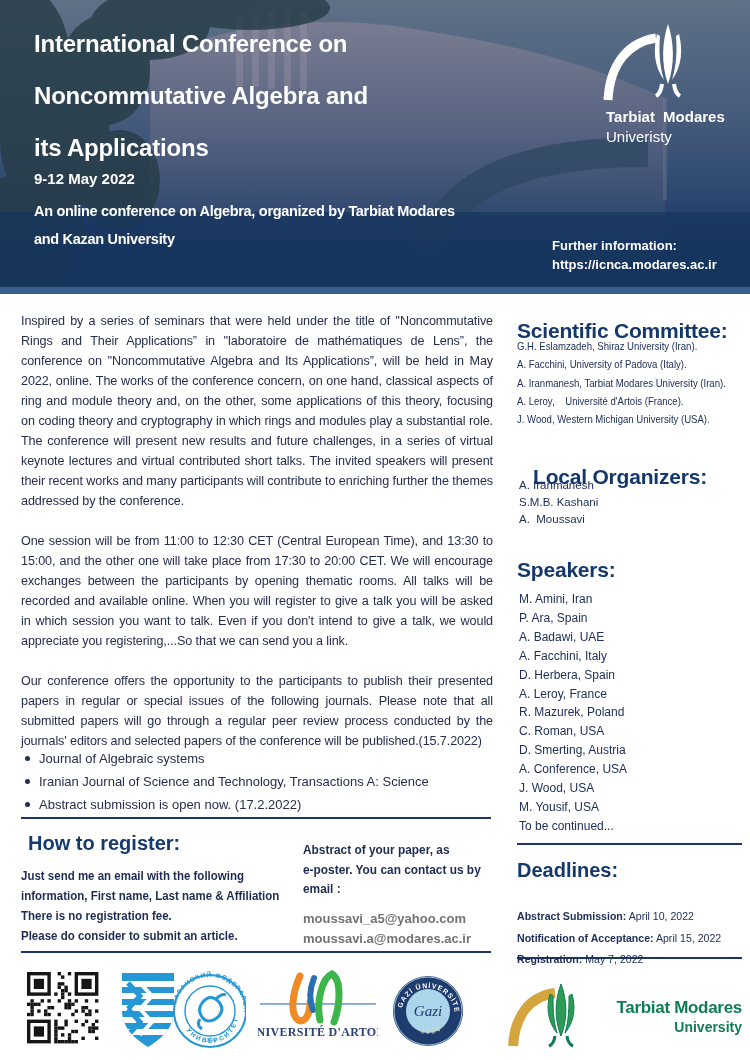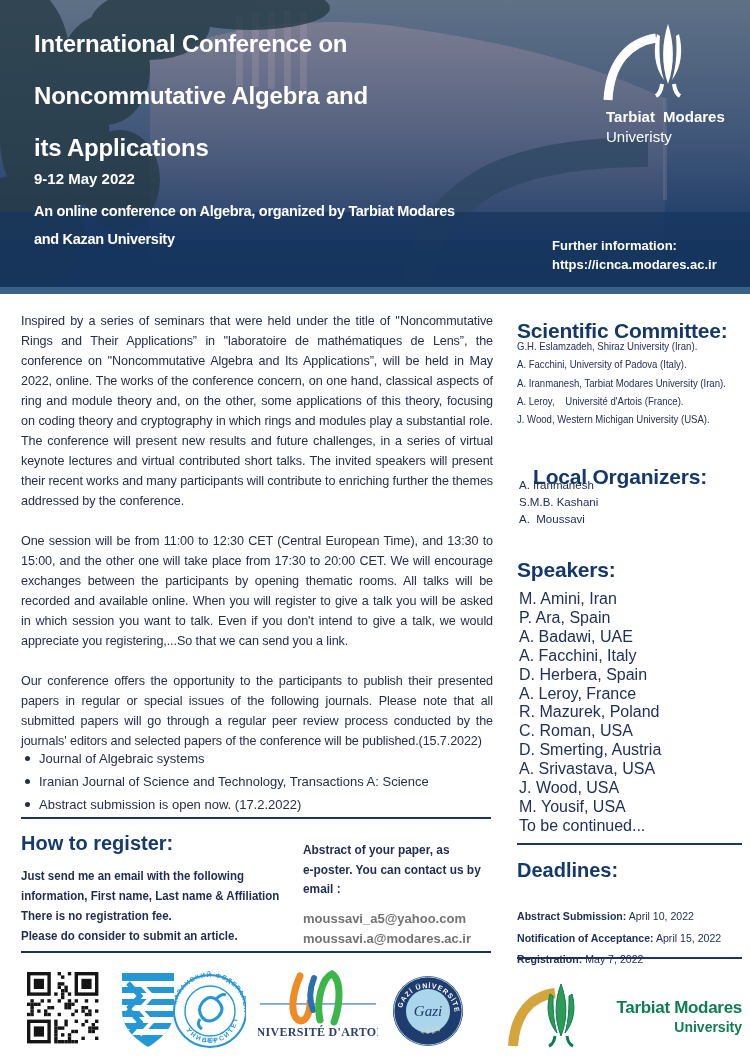--- a/index.html
+++ b/index.html
@@ -22,40 +22,40 @@
   
   .left-col{position:absolute;left:21px;top:311px;width:472px;}
   .para{font-size:12.6px;line-height:20px;text-align:justify;margin:0 0 20px 0;letter-spacing:-0.1px;color:#252e4e;}
   .bullets{margin-top:2px;}
   .bullet{display:flex;font-size:13px;line-height:23px;color:#252e4e;}
   .bullet .dot{flex:0 0 auto;width:5px;height:5px;border-radius:50%;background:#252e4e;margin:9px 9px 0 4px;}
 
   
   .register{position:absolute;left:21px;top:817px;width:470px;height:132px;
             border-top:2px solid #1c3564;border-bottom:2px solid #1c3564;}
-  .reg-h{position:absolute;left:0;top:13px;font-size:20px;font-weight:bold;color:#143a6e;}
+  .reg-h{position:absolute;left:7px;top:13px;font-size:20px;font-weight:bold;color:#143a6e;}
   .reg-lines{position:absolute;left:0;top:47px;}
   .reg-line{font-size:12.5px;font-weight:bold;line-height:20px;color:#1f2c52;
             transform:scaleX(0.92);transform-origin:0 50%;white-space:nowrap;}
   .reg-right{position:absolute;left:282px;top:22px;}
   .abs-line{font-size:12.5px;font-weight:bold;line-height:19.5px;color:#1f2c52;
             transform:scaleX(0.95);transform-origin:0 50%;white-space:nowrap;}
   .emails{margin-top:9px;}
   .email{font-size:13px;font-weight:bold;line-height:20px;color:#737373;white-space:nowrap;}
 
   
   .rc-h{position:absolute;left:517px;font-size:21px;font-weight:bold;color:#14386b;letter-spacing:-0.2px;}
   .sci-h{top:319px;} .org-h{top:449px;} .spk-h{top:558px;}
   .sci-list{position:absolute;left:517px;top:337px;}
   .sc-item{font-size:11px;line-height:18.3px;color:#20305a;white-space:pre;
            transform:scaleX(0.87);transform-origin:0 50%;}
   .org-list{position:absolute;left:519px;top:477px;}
   .org-item{font-size:11.5px;line-height:16.8px;color:#20305a;white-space:pre;}
   .spk-list{position:absolute;left:519px;top:590px;}
-  .spk-item{font-size:16px;line-height:18.9px;color:#20305a;white-space:nowrap;}
+  .spk-item{font-size:12px;line-height:18.9px;color:#20305a;white-space:nowrap;}
   .deadlines{position:absolute;left:517px;top:843px;width:225px;height:112px;
              border-top:2px solid #1c3564;border-bottom:2px solid #1c3564;}
   .dl-h{position:absolute;left:0;top:14px;font-size:20px;font-weight:bold;color:#14386b;}
   .dl-rows{position:absolute;left:0;top:61px;}
   .dl-row{font-size:11.5px;line-height:21.5px;color:#20305a;white-space:nowrap;
           transform:scaleX(0.92);transform-origin:0 50%;}
   .dl-row b{font-weight:bold;}
 
   
   .logo{position:absolute;}
@@ -218,21 +218,21 @@
 
   <div class="spk-item">M. Amini, Iran</div>
       <div class="spk-item">P. Ara, Spain</div>
       <div class="spk-item">A. Badawi, UAE</div>
       <div class="spk-item">A. Facchini, Italy</div>
       <div class="spk-item">D. Herbera, Spain</div>
       <div class="spk-item">A. Leroy, France</div>
       <div class="spk-item">R. Mazurek, Poland</div>
       <div class="spk-item">C. Roman, USA</div>
       <div class="spk-item">D. Smerting, Austria</div>
-      <div class="spk-item">A. Srivastava, USA</div>
+      <div class="spk-item">A. Conference, USA</div>
       <div class="spk-item">J. Wood, USA</div>
       <div class="spk-item">M. Yousif, USA</div>
       <div class="spk-item">To be continued...</div>
     </div>
 
   <section class="deadlines">
     <h2 class="dl-h" style="margin:0;">Deadlines:</h2>
     <div class="dl-rows">
 
         <div class="dl-row"><b>Abstract Submission:</b><span> April 10, 2022</span></div>

